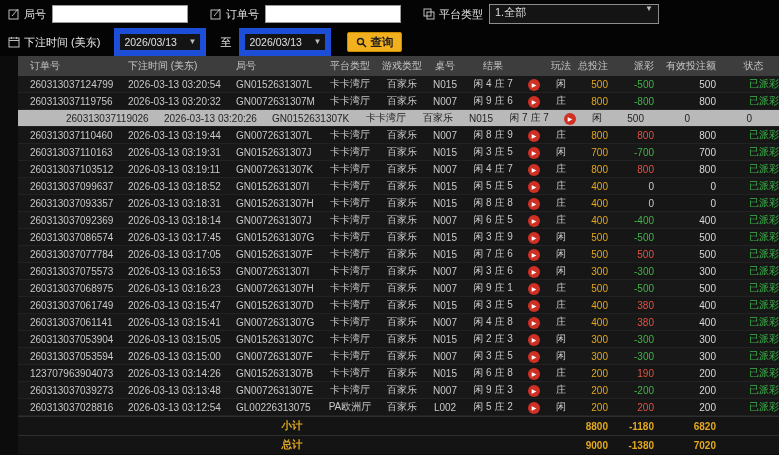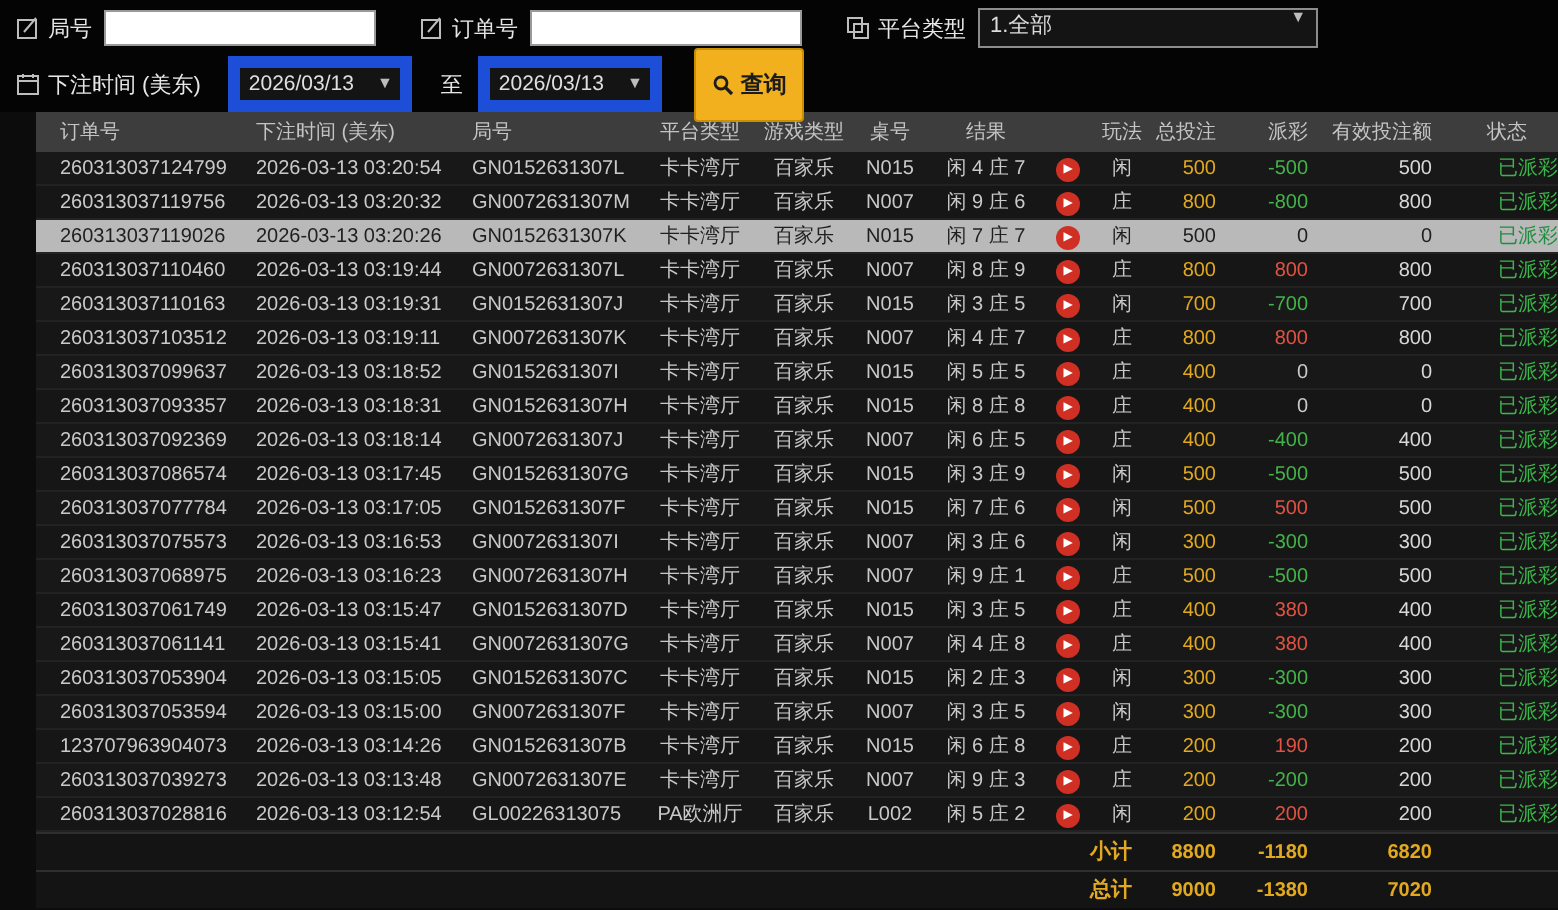--- a/index.html
+++ b/index.html
@@ -11,21 +11,21 @@
   .frow{display:flex;align-items:center;height:28px;padding-left:8px;}
   .flabel{color:#e6e6e6;font-size:11px;margin:0 6px 0 4px;white-space:nowrap;}
   .ficon{width:12px;height:12px;display:inline-flex;align-items:center;justify-content:center;flex:0 0 auto;}
   .txt{width:128px;height:16px;background:#ffffff;border:1px solid #9a9a9a;font-size:11px;padding:0 3px;margin-right:22px;}
   .select{width:158px;height:18px;background:#141414;border:1px solid #8d8d8d;color:#dcdcdc;font-size:11px;
           display:flex;justify-content:space-between;padding:0 5px;cursor:pointer;}
   .caret{font-size:8px;color:#bdbdbd;line-height:1;}
   .datebox{width:72px;height:16px;background:#141414;border:6px solid #1d4ed8;color:#e0e0e0;font-size:10.5px;
            display:flex;align-items:center;justify-content:space-between;padding:0 4px;margin-left:8px;cursor:pointer;}
   .tolabel{color:#e6e6e6;font-size:11px;margin:0 8px 0 14px;}
-  .query{margin-left:16px;height:37px;background:#f2b01e;border:1px solid #c98f00;border-radius:2px;
+  .query{margin-left:16px;height:20px;background:#f2b01e;border:1px solid #c98f00;border-radius:2px;
          display:inline-flex;align-items:center;gap:3px;padding:0 8px;font-size:11.5px;font-weight:bold;color:#1c1c1c;cursor:pointer;}
 
   
   .table{padding-left:18px;}
   .thead,.tr{display:grid;grid-template-columns:108px 108px 88px 56px 48px 38px 58px 24px 30px 44px 46px 62px 51px;
              align-items:center;box-sizing:border-box;}
   .thead{height:20px;background:#3d3d3d;color:#c4c4c4;font-size:10px;}
   .tr{height:17px;background:#181818;border-bottom:1px solid #222222;font-size:10px;color:#c9c9c9;}
   .tr:nth-child(even){background:#161616;}
   .cell{white-space:nowrap;overflow:hidden;}
@@ -34,26 +34,26 @@
   .c-center{text-align:center;}
   .num{text-align:right;padding-right:12px;}
   .total{color:#e2a81f;}
   .num.pos{color:#e05243;}
   .num.neg{color:#43b249;}
   .num.zero{color:#c9c9c9;}
   .valid{color:#d8d8d8;}
   .status{color:#3cb54a;text-align:right;}
   .play{width:12px;height:12px;border-radius:50%;background:#d02f24;border:none;color:#ffffff;font-size:6px;
         line-height:12px;display:inline-flex;align-items:center;justify-content:center;cursor:pointer;padding:0;margin:0 auto;}
-  .tr.selected{background:#b9b9b9;}
+  .tr.selected{background:#b9b9b9;padding-left:36px;}
   .tr.selected .cell{color:#1f1f1f;}
   .tr.selected .cell.total,.tr.selected .num{color:#1f1f1f;}
   .tr.selected .status{color:#1e8e3e;}
   .tr.summary{height:19px;background:#141414;border-top:1px solid #2e2e2e;border-bottom:none;font-weight:bold;}
-  .tr.summary .slabel{grid-column:1/10;text-align:right;padding-right:10px;color:#e2a81f;font-size:10.5px;}
+  .tr.summary .slabel{grid-column:1/10;text-align:center;padding-right:10px;color:#e2a81f;font-size:10.5px;}
   .tr.summary .num{color:#e2a81f;}
   svg{display:block;}
 </style>
 </head>
 <body>
 
 <div class="app">
 
   <div class="topbar">
     <div class="frow">

